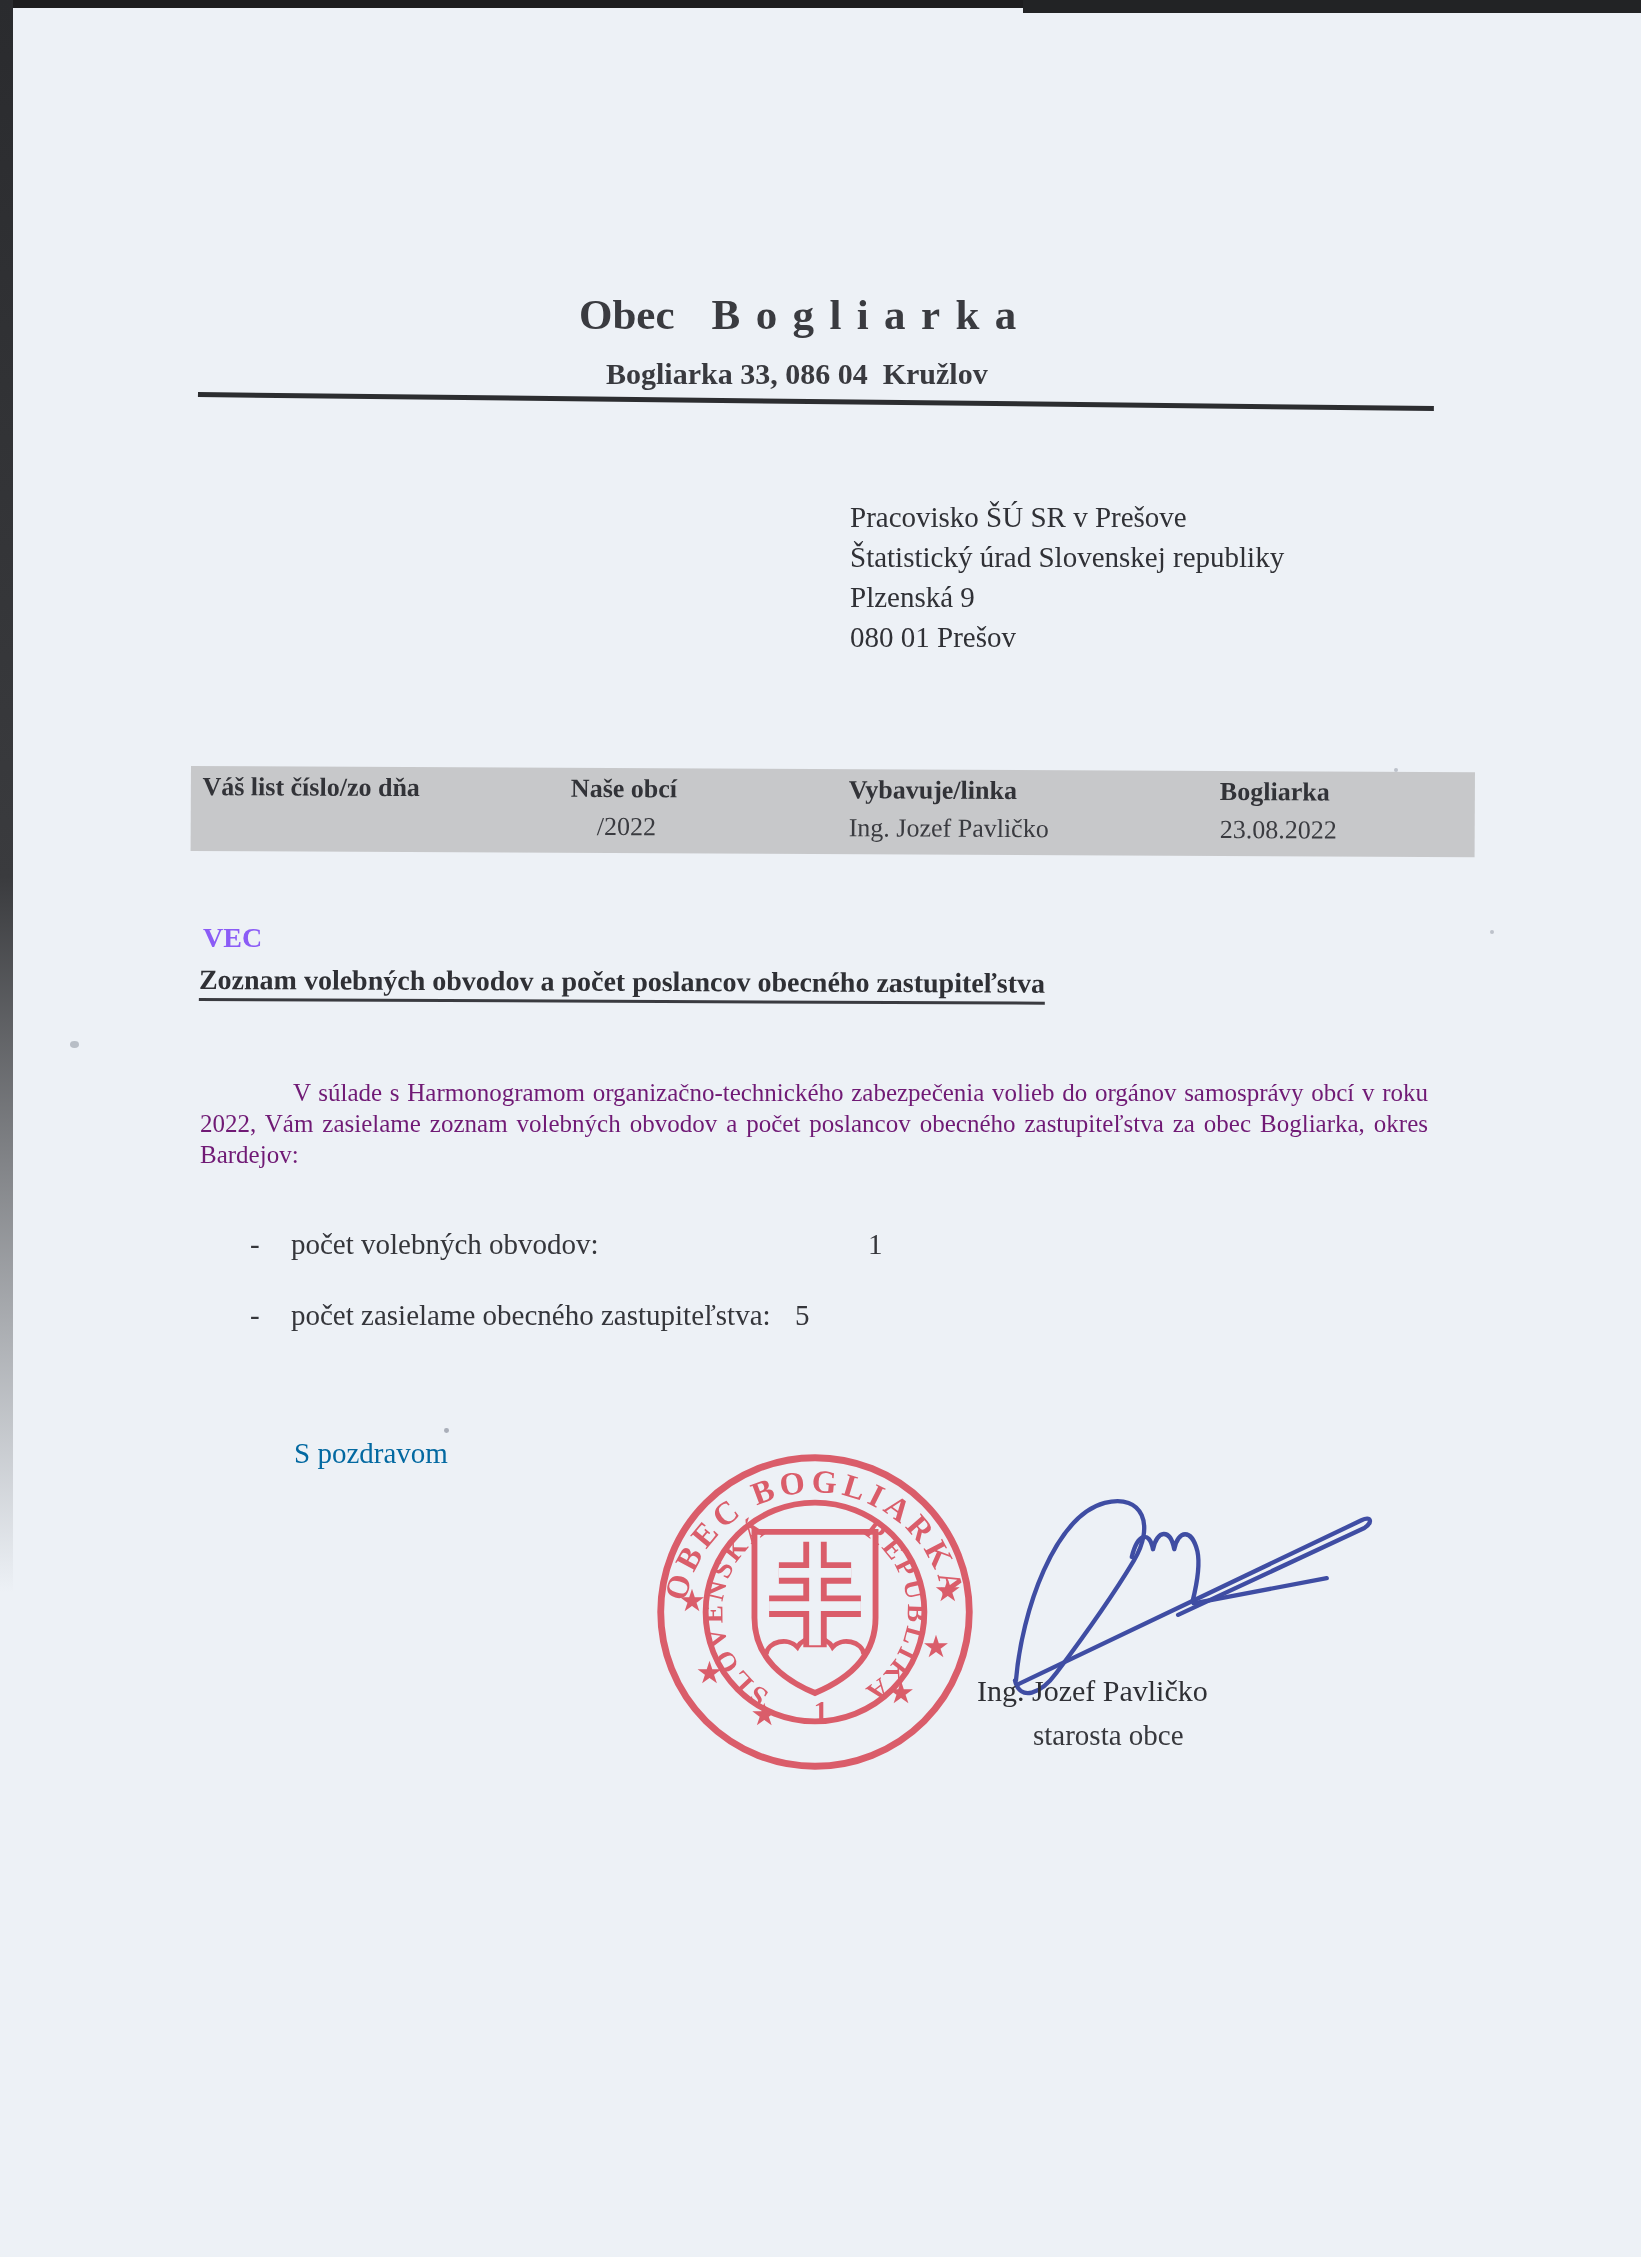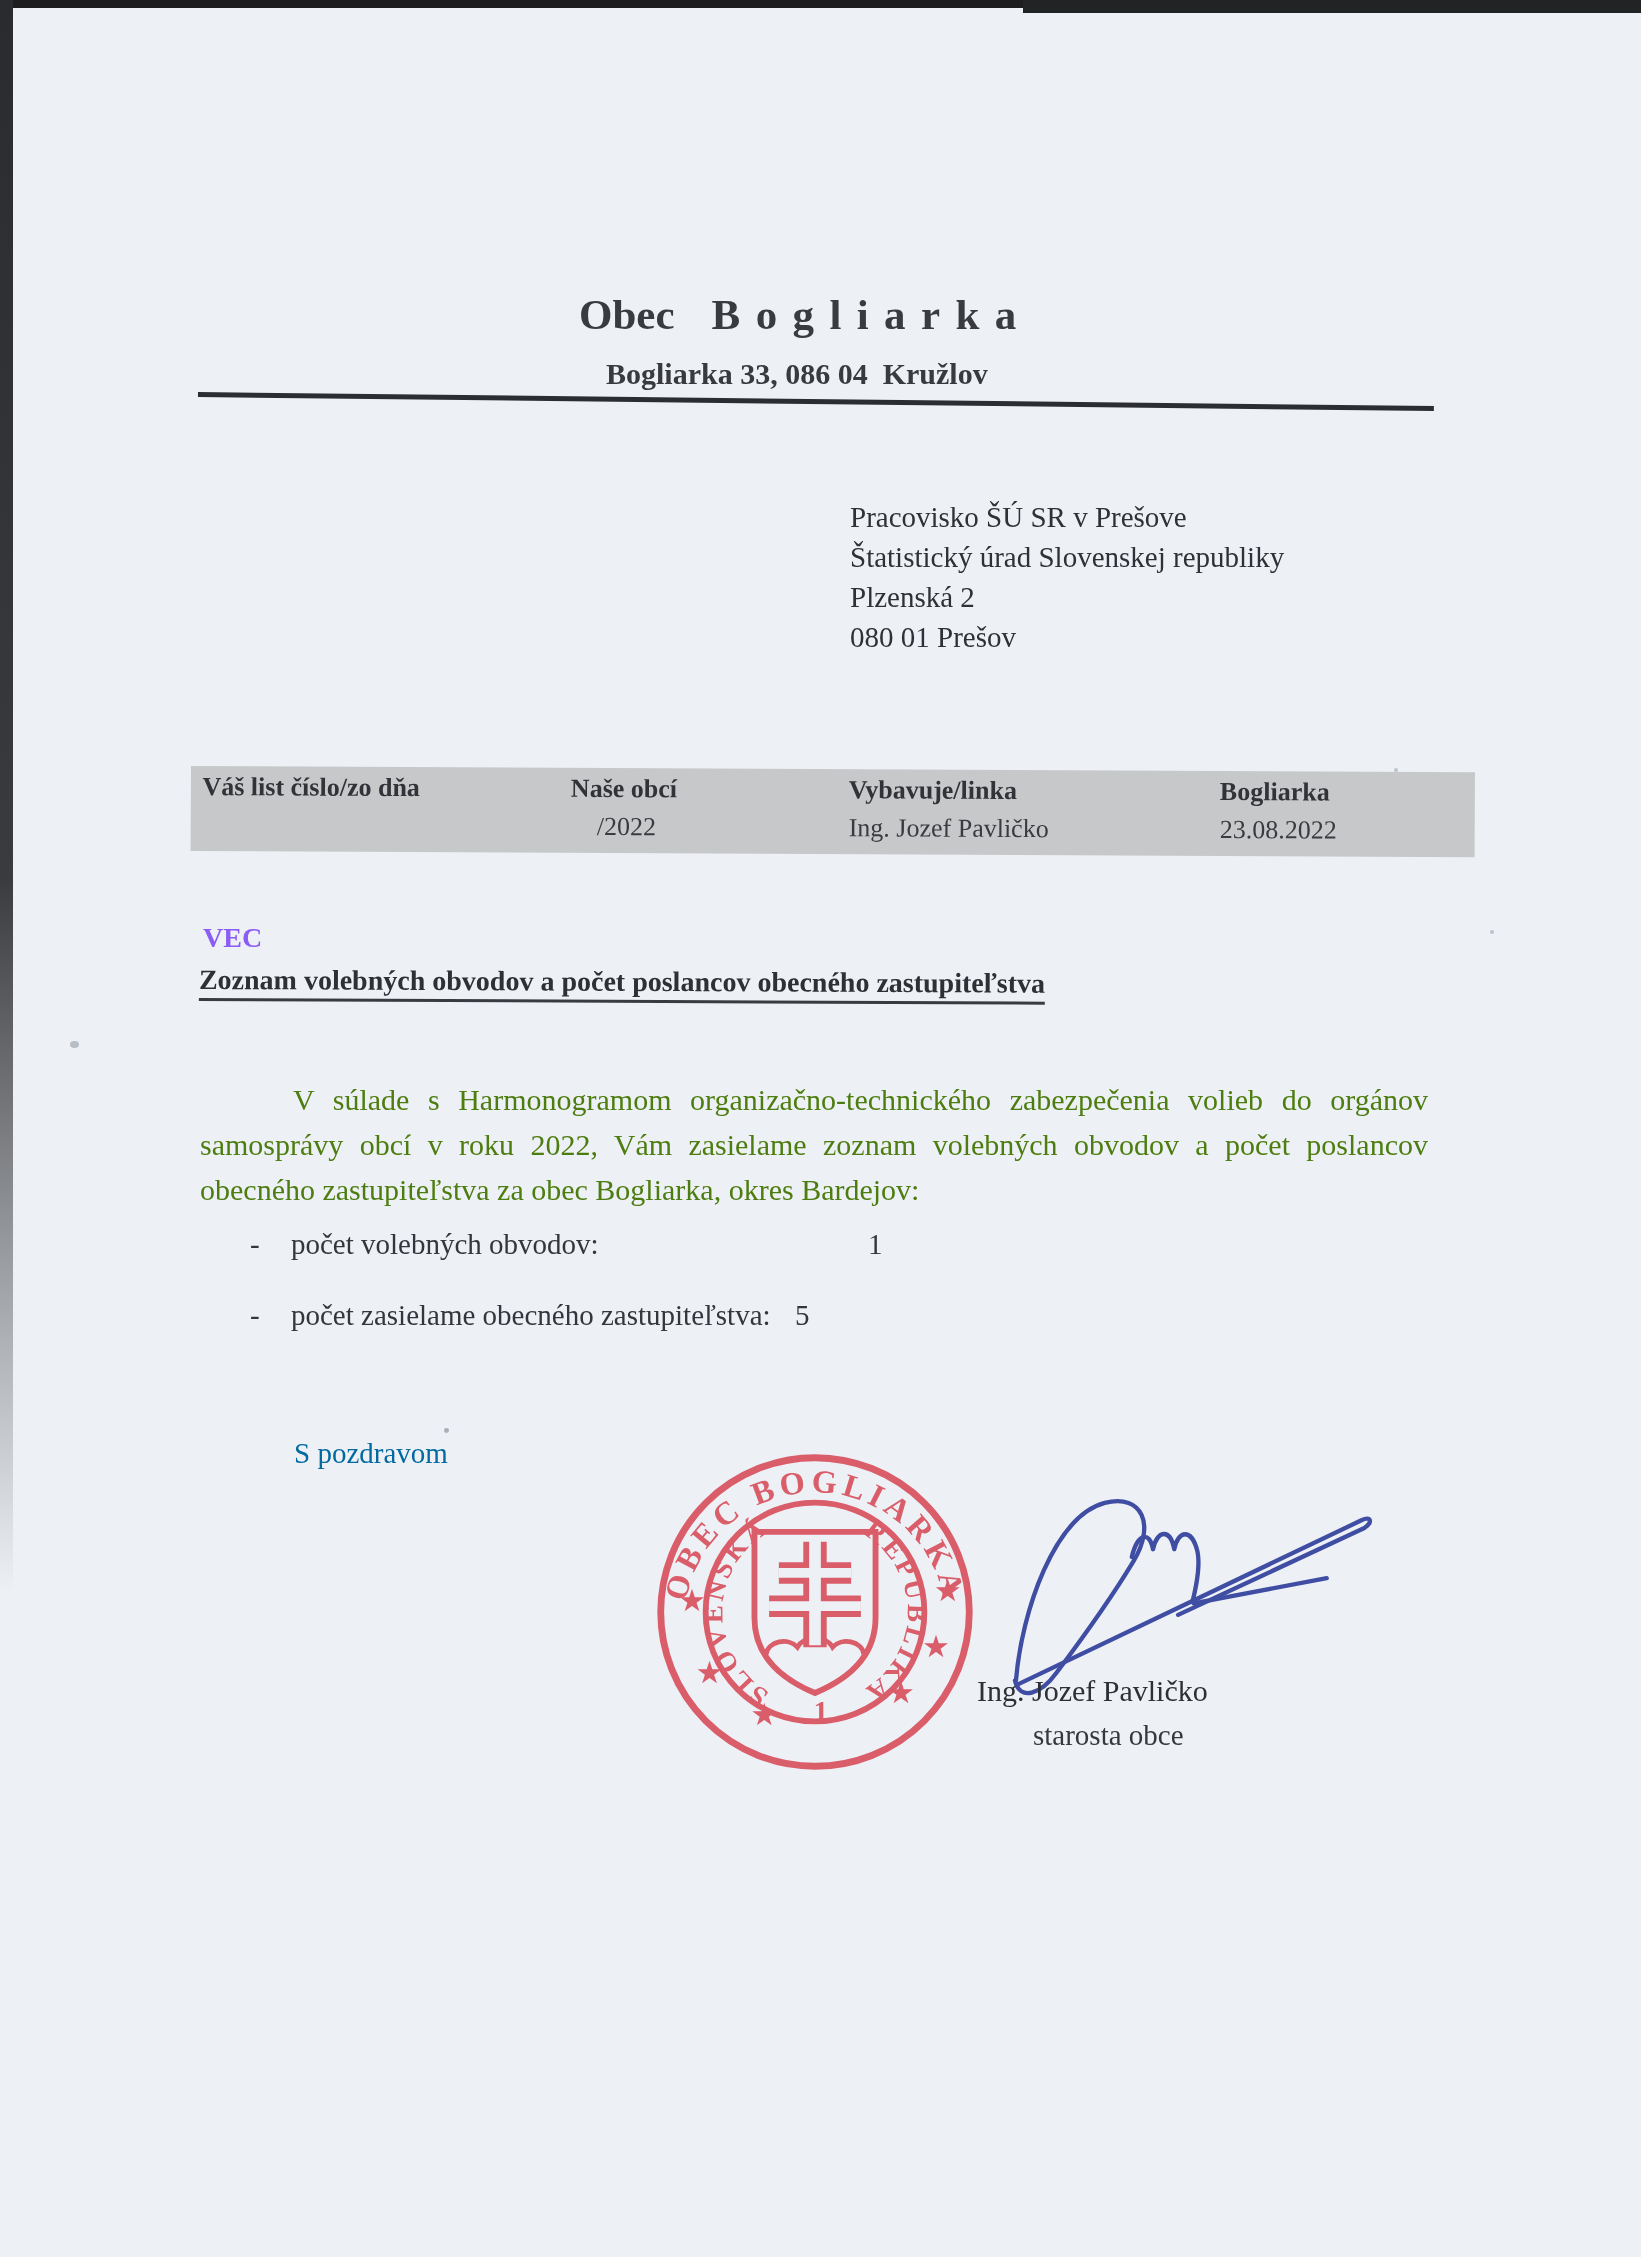--- a/index.html
+++ b/index.html
@@ -37,22 +37,22 @@
   .ref-label{position:absolute;font-size:26px;font-weight:bold;color:#323338;white-space:nowrap;}
   .ref-value{position:absolute;font-size:26px;color:#3a3b40;white-space:nowrap;}
 
   
   .vec{position:absolute;left:203px;top:922px;font-size:28px;font-weight:bold;color:#8b5cf6;}
   .subject{position:absolute;left:199px;top:964px;font-size:28px;font-weight:bold;color:#2f3035;
     border-bottom:3.9px solid #3a3b40;padding-bottom:1.9px;transform:rotate(0.25deg);
     transform-origin:left top;white-space:nowrap;}
 
   
-  .paragraph{position:absolute;left:200px;top:1077px;width:1228px;font-size:30px;line-height:45px;
-    text-align:justify;text-indent:93px;color:#4d7c0f;}
+  .paragraph{position:absolute;left:200px;top:1077px;width:1228px;font-size:25px;line-height:31px;
+    text-align:justify;text-indent:93px;color:#701a75;}
   .item{position:absolute;font-size:29px;color:#35363b;}
   .item .dash{position:absolute;left:50px;top:0;}
   .item .lbl{position:absolute;left:91px;top:0;white-space:nowrap;}
   .item .val{position:absolute;top:0;}
 
   .salutation{position:absolute;left:294px;top:1437px;font-size:29px;color:#0369a1;}
 
   
   .stamp{position:absolute;left:649px;top:1446px;width:332px;height:332px;opacity:.92;}
   .stamp text{font-family:"Liberation Serif","DejaVu Serif",serif;font-weight:bold;}
@@ -76,21 +76,21 @@
   <div class="speck" style="left:1394px;top:768px;width:3.9px;height:3.9px;opacity:.5;"></div>
   <div class="speck" style="left:1490px;top:930px;width:3.9px;height:3.9px;opacity:.5;"></div>
 
   <div class="title"><span>Obec</span><span class="spread">Bogliarka</span></div>
   <div class="subtitle">Bogliarka 33, 086 04  Kružlov</div>
   <div class="rule"></div>
 
   <div class="recipient">
     <div>Pracovisko ŠÚ SR v Prešove</div>
     <div>Štatistický úrad Slovenskej republiky</div>
-    <div>Plzenská 2</div>
+    <div>Plzenská 9</div>
     <div>080 01 Prešov</div>
   </div>
 
   <div class="refbar">
     <span class="ref-label" style="left:11.6px;top:5.8px;">Váš list číslo/zo dňa</span>
     <span class="ref-label" style="left:380px;top:5.8px;">Naše obcí</span>
     <span class="ref-value" style="left:406px;top:44px;">/2022</span>
     <span class="ref-label" style="left:658px;top:5.8px;">Vybavuje/linka</span>
     <span class="ref-value" style="left:658px;top:44px;">Ing. Jozef Pavličko</span>
     <span class="ref-label" style="left:1029px;top:5.8px;">Bogliarka</span>

